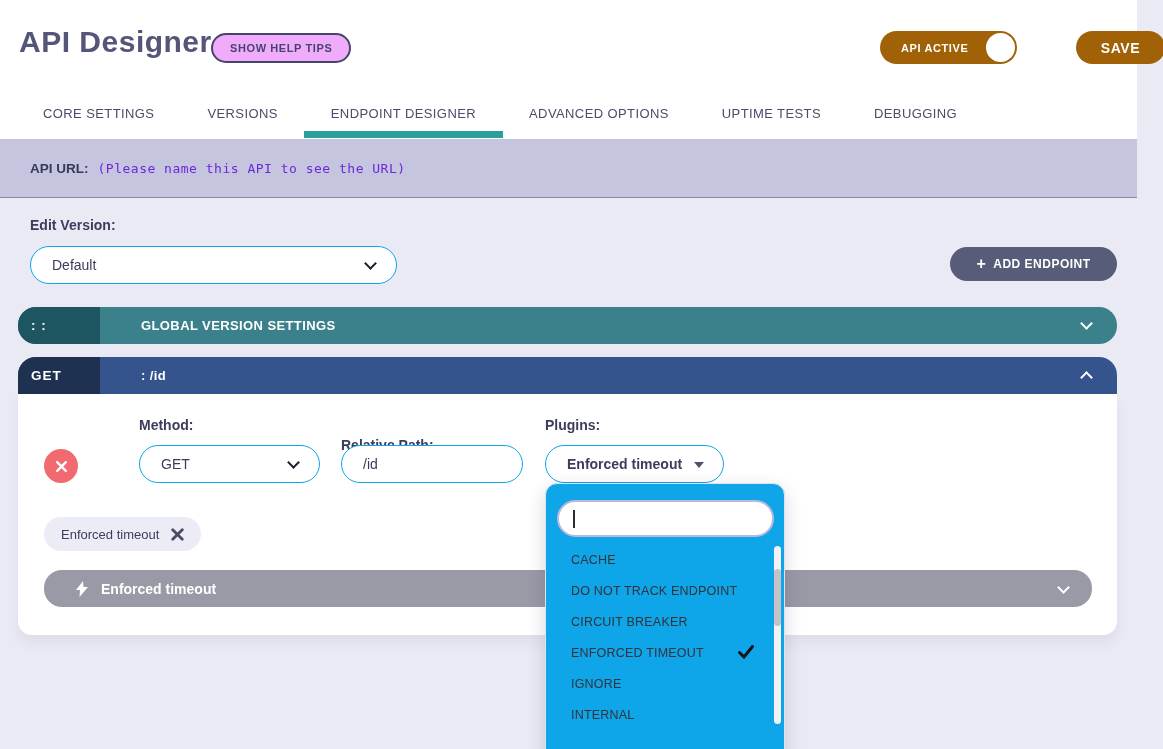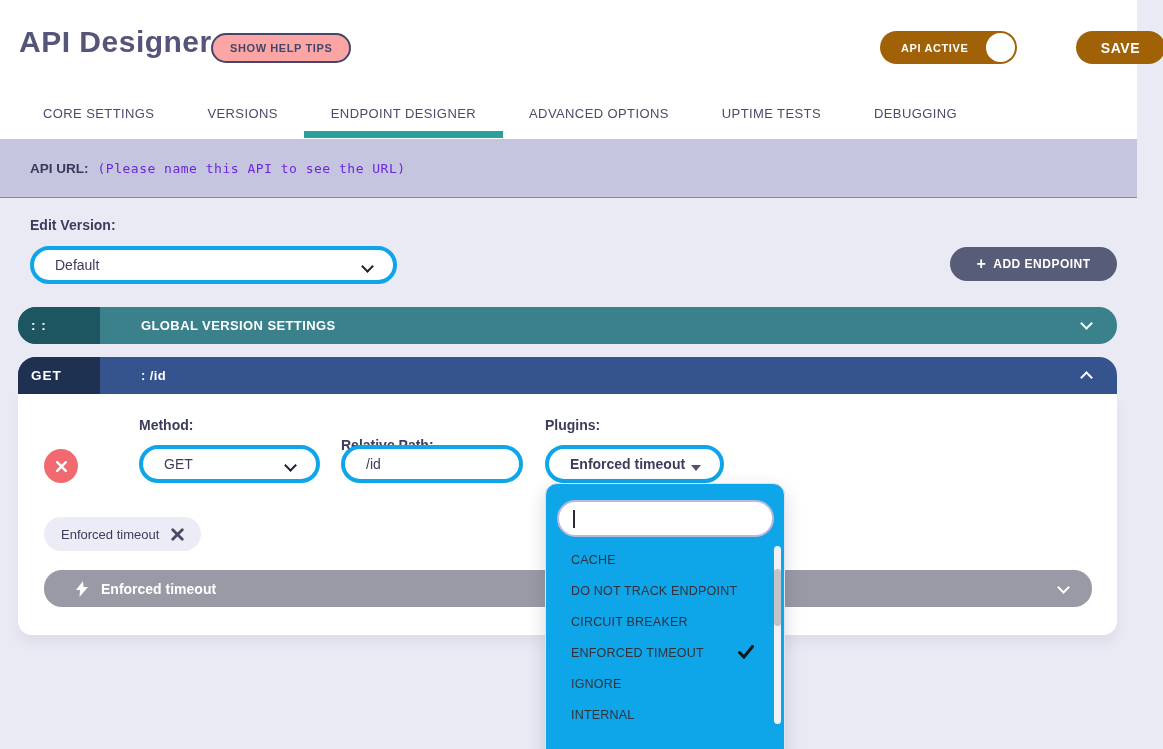--- a/index.html
+++ b/index.html
@@ -11,21 +11,21 @@
     color:#3C3C5C;
   }
   
   .header { position:absolute; left:0; top:0; width:1137px; height:139px; background:#FFFFFF; }
   .app-title {
     position:absolute; left:19px; top:25px; font-size:30px; font-weight:bold;
     color:#55557A; letter-spacing:0.5px;
   }
   .help-pill {
     position:absolute; left:211px; top:33px; height:30px; padding:0 17px;
-    border:2px solid #45456B; border-radius:16px; background:#fca5a5;
+    border:2px solid #45456B; border-radius:16px; background:#f0abfc;
     display:flex; align-items:center; cursor:pointer;
     font-size:11px; font-weight:bold; color:#45456B; letter-spacing:0.6px;
   }
   .pill-green {
     position:absolute; height:33px; border-radius:17px; background:#a16207;
     display:flex; align-items:center; justify-content:center; cursor:pointer;
     color:#fff; font-weight:bold; letter-spacing:0.6px;
   }
   .api-active { left:880px; top:31px; width:137px; font-size:11px; justify-content:flex-start; padding-left:21px; }
   .toggle-knob {
@@ -51,21 +51,21 @@
   }
   .url-label { font-size:13.5px; font-weight:bold; color:#38385A; }
   .url-hint {
     margin-left:9px; font-family:"DejaVu Sans Mono", monospace;
     font-size:13px; color:#6d28d9; letter-spacing:0.5px;
   }
   
   .version-label { position:absolute; left:30px; top:217px; font-size:14px; font-weight:bold; }
   .select-pill {
     position:absolute; height:38px; background:#fff;
-    border:4px solid #0ea5e9; border-radius:19px; cursor:pointer;
+    border:1px solid #0ea5e9; border-radius:19px; cursor:pointer;
     display:flex; align-items:center; padding-left:21px; font-size:14px; color:#3C3C5C;
   }
   .version-select { left:30px; top:246px; width:367px; }
   .chev {
     display:inline-block; width:9px; height:9px;
     border-right:2.5px solid currentColor; border-bottom:2.5px solid currentColor;
   }
   .chev.down { transform:rotate(45deg); }
   .chev.up { transform:rotate(-135deg); }
   .select-chev { position:absolute; right:21px; top:12px; color:#1E1E30; }

